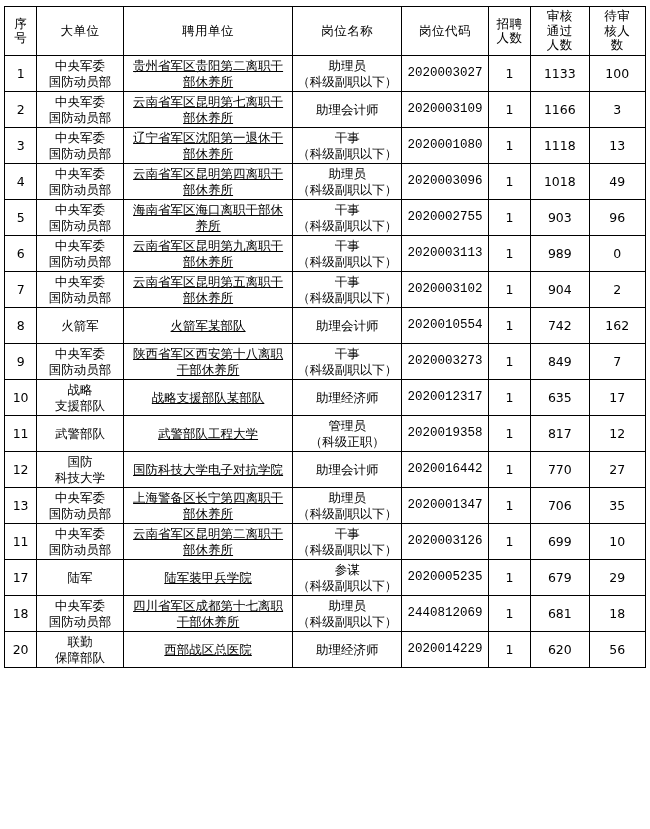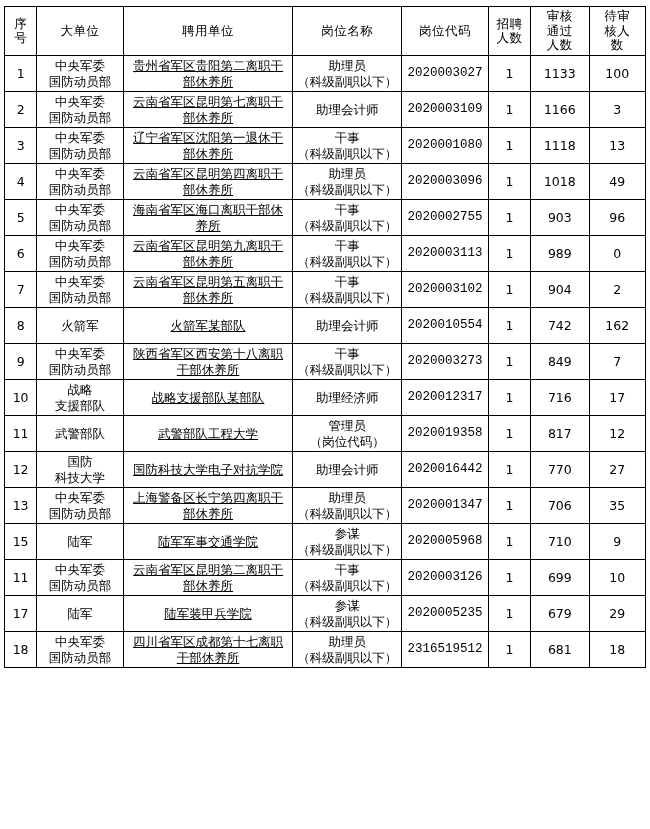--- a/index.html
+++ b/index.html
@@ -279,34 +279,34 @@
             <span class="line">支援部队</span>
           </td>
           <td class="unit">
             <span class="line">战略支援部队某部队</span>
           </td>
           <td class="post">
             <span class="line">助理经济师</span>
           </td>
           <td class="code">2020012317</td>
           <td class="num">1</td>
-          <td class="pass">716</td>
+          <td class="pass">635</td>
           <td class="wait">17</td>
         </tr>
         <tr>
           <td class="seq">11</td>
           <td class="bigunit">
             <span class="line">武警部队</span>
           </td>
           <td class="unit">
             <span class="line">武警部队工程大学</span>
           </td>
           <td class="post">
             <span class="line">管理员</span>
-            <span class="line">（岗位代码）</span>
+            <span class="line">（科级正职）</span>
           </td>
           <td class="code">2020019358</td>
           <td class="num">1</td>
           <td class="pass">817</td>
           <td class="wait">12</td>
         </tr>
         <tr>
           <td class="seq">12</td>
           <td class="bigunit">
             <span class="line">国防</span>
@@ -336,37 +336,20 @@
           <td class="post">
             <span class="line">助理员</span>
             <span class="line">（科级副职以下）</span>
           </td>
           <td class="code">2020001347</td>
           <td class="num">1</td>
           <td class="pass">706</td>
           <td class="wait">35</td>
         </tr>
         <tr>
-          <td class="seq">15</td>
-          <td class="bigunit">
-            <span class="line">陆军</span>
-          </td>
-          <td class="unit">
-            <span class="line">陆军军事交通学院</span>
-          </td>
-          <td class="post">
-            <span class="line">参谋</span>
-            <span class="line">（科级副职以下）</span>
-          </td>
-          <td class="code">2020005968</td>
-          <td class="num">1</td>
-          <td class="pass">710</td>
-          <td class="wait">9</td>
-        </tr>
-        <tr>
           <td class="seq">11</td>
           <td class="bigunit">
             <span class="line">中央军委</span>
             <span class="line">国防动员部</span>
           </td>
           <td class="unit">
             <span class="line">云南省军区昆明第二离职干</span>
             <span class="line">部休养所</span>
           </td>
           <td class="post">
@@ -402,20 +385,37 @@
             <span class="line">国防动员部</span>
           </td>
           <td class="unit">
             <span class="line">四川省军区成都第十七离职</span>
             <span class="line">干部休养所</span>
           </td>
           <td class="post">
             <span class="line">助理员</span>
             <span class="line">（科级副职以下）</span>
           </td>
-          <td class="code">2316519512</td>
+          <td class="code">2440812069</td>
           <td class="num">1</td>
           <td class="pass">681</td>
           <td class="wait">18</td>
+        </tr>
+        <tr>
+          <td class="seq">20</td>
+          <td class="bigunit">
+            <span class="line">联勤</span>
+            <span class="line">保障部队</span>
+          </td>
+          <td class="unit">
+            <span class="line">西部战区总医院</span>
+          </td>
+          <td class="post">
+            <span class="line">助理经济师</span>
+          </td>
+          <td class="code">2020014229</td>
+          <td class="num">1</td>
+          <td class="pass">620</td>
+          <td class="wait">56</td>
         </tr>
       </tbody>
   </table>
 </div>
 
 </body></html>

